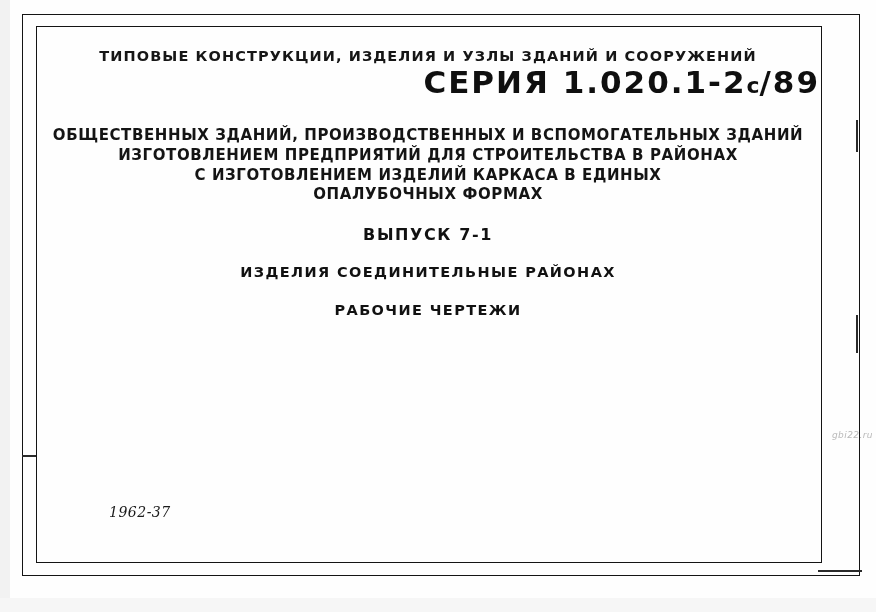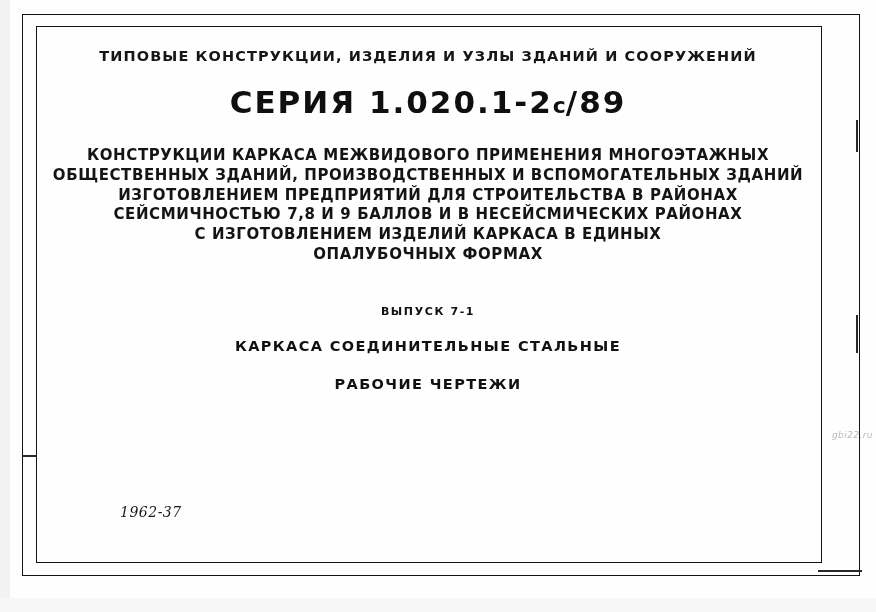--- a/index.html
+++ b/index.html
@@ -75,63 +75,63 @@
 
   .line-head {
     margin-top: 22px;
     font-size: 14.5px;
     letter-spacing: 1.1px;
     font-weight: 600;
     color: #161616;
   }
 
   .series {
-    margin-top: 20px;
     font-size: 31px;
     letter-spacing: 2.0px;
     font-weight: 600;
     color: #0f0f0f;
+    text-align: right;
   }
   .series .small-c {
     font-size: 22px;
     letter-spacing: 0px;
   }
 
   .desc {
     margin-top: 26px;
     font-size: 15px;
     line-height: 1.32;
     letter-spacing: 0.6px;
     font-weight: 600;
     color: #141414;
   }
   .desc div { white-space: nowrap; }
 
   .issue {
-    margin-top: 40px;
-    font-size: 11px;
+    margin-top: 20px;
+    font-size: 16px;
     letter-spacing: 1.6px;
     font-weight: 600;
   }
   .issue-sub {
     margin-top: 20px;
     font-size: 14.5px;
     letter-spacing: 1.4px;
     font-weight: 600;
   }
   .issue-sub2 {
     margin-top: 22px;
     font-size: 14.5px;
     letter-spacing: 1.4px;
     font-weight: 600;
   }
 
   .code {
     position: absolute;
-    left: 84px;
+    left: 73px;
     top: 478px;
     font-family: "DejaVu Serif", serif;
     font-style: italic;
     font-size: 14px;
     letter-spacing: 0.5px;
     color: #1a1a1a;
   }
 
   .watermark {
     position: absolute;
@@ -161,29 +161,27 @@
 
   <div class="content">
 
     <div class="line-head">ТИПОВЫЕ КОНСТРУКЦИИ, ИЗДЕЛИЯ И УЗЛЫ ЗДАНИЙ И СООРУЖЕНИЙ</div>
 
     <div class="series">
       <span>СЕРИЯ 1.020.1-2</span><span class="small-c">с</span><span>/89</span>
     </div>
 
     <div class="desc">
-      <div>КОНСТРУКЦИИ КАРКАСА МЕЖВИДОВОГО ПРИМЕНЕНИЯ МНОГОЭТАЖНЫХ</div>
       <div>ОБЩЕСТВЕННЫХ ЗДАНИЙ, ПРОИЗВОДСТВЕННЫХ И ВСПОМОГАТЕЛЬНЫХ ЗДАНИЙ</div>
       <div>ИЗГОТОВЛЕНИЕМ ПРЕДПРИЯТИЙ ДЛЯ СТРОИТЕЛЬСТВА В РАЙОНАХ</div>
-      <div>СЕЙСМИЧНОСТЬЮ 7,8 И 9 БАЛЛОВ И В НЕСЕЙСМИЧЕСКИХ РАЙОНАХ</div>
       <div>С ИЗГОТОВЛЕНИЕМ ИЗДЕЛИЙ КАРКАСА В ЕДИНЫХ</div>
       <div>ОПАЛУБОЧНЫХ ФОРМАХ</div>
     </div>
 
     <div class="issue">ВЫПУСК 7-1</div>
-    <div class="issue-sub">КАРКАСА СОЕДИНИТЕЛЬНЫЕ СТАЛЬНЫЕ</div>
+    <div class="issue-sub">ИЗДЕЛИЯ СОЕДИНИТЕЛЬНЫЕ РАЙОНАХ</div>
     <div class="issue-sub2">РАБОЧИЕ ЧЕРТЕЖИ</div>
 
     <div class="code">1962-37</div>
   </div>
 
   <div class="watermark">gbi22.ru</div>
 </div>
 
 </body></html>

